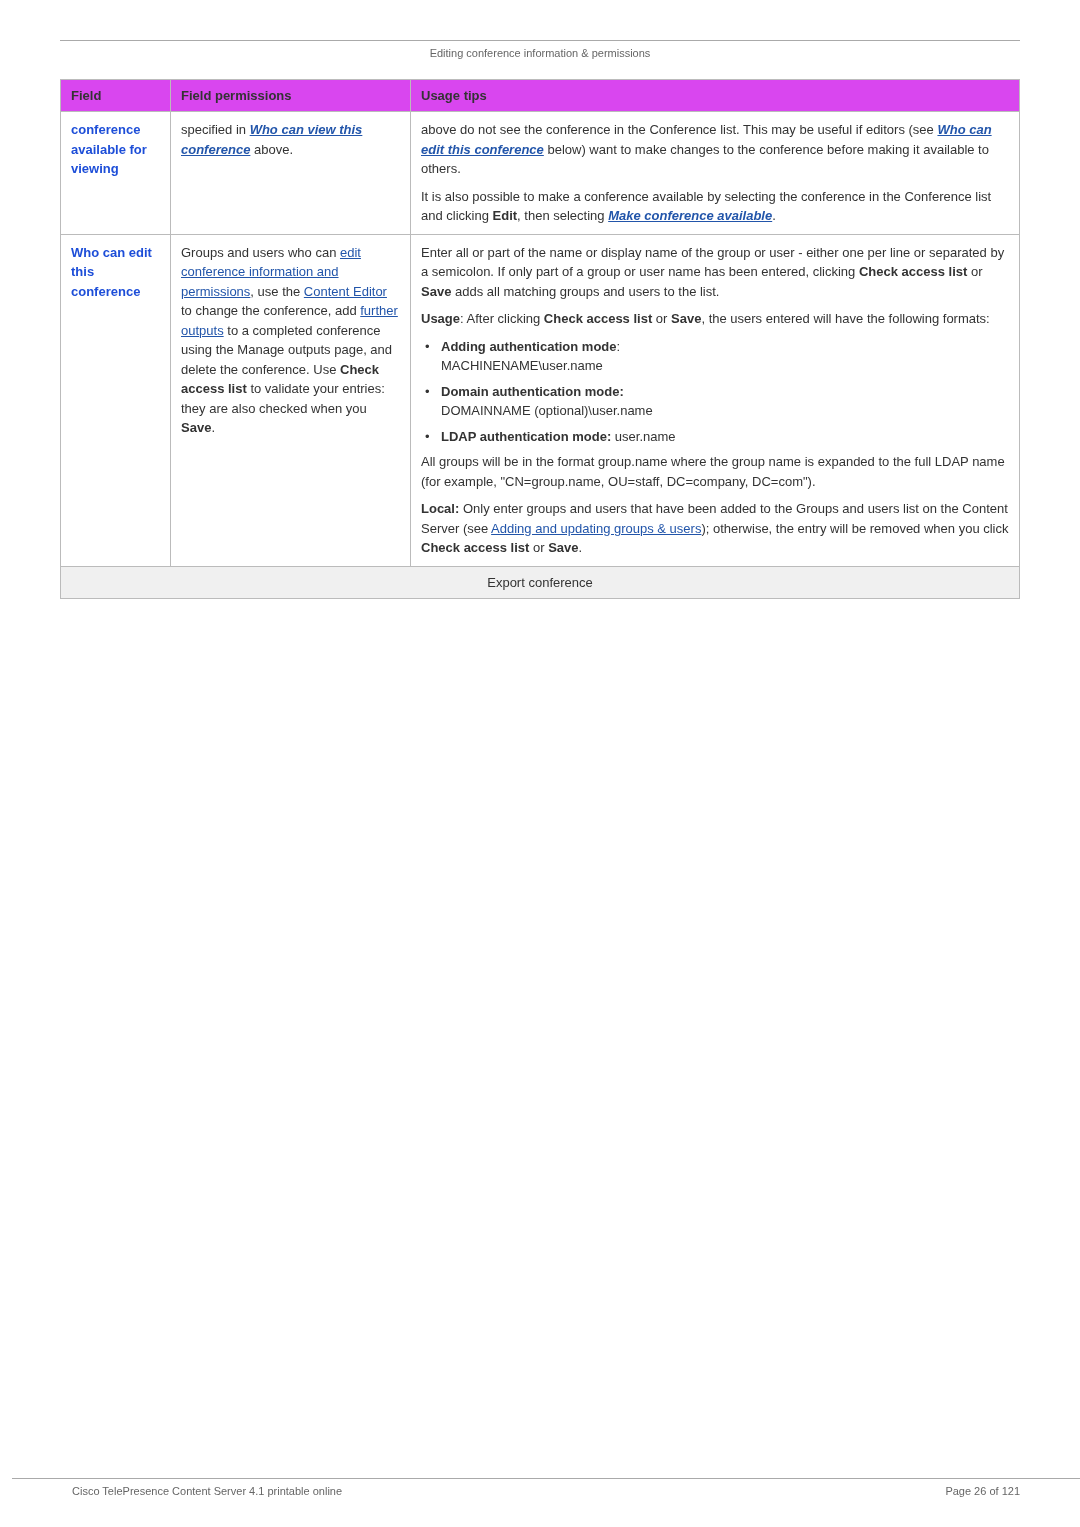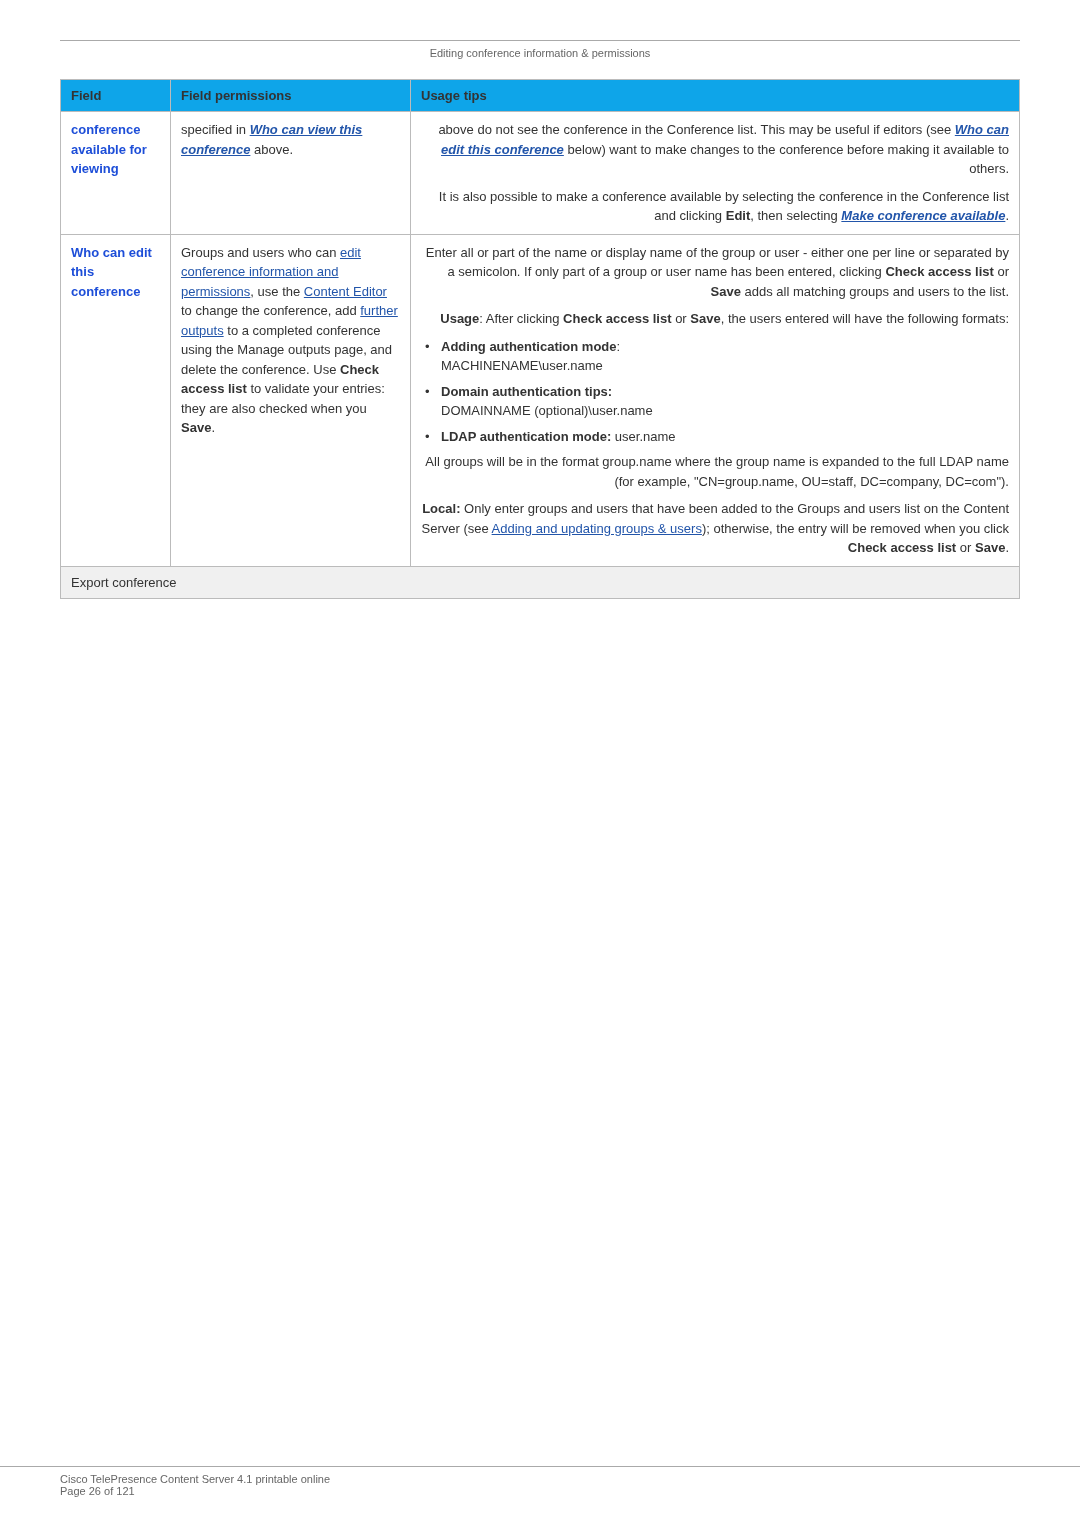--- a/index.html
+++ b/index.html
@@ -27,21 +27,21 @@
     }
 
     table {
       width: 100%;
       border-collapse: collapse;
       border: 1px solid #bbb;
       margin-bottom: 0;
     }
 
     thead tr {
-      background-color: #0ea5e9;
+      background-color: #d946ef;
     }
 
     thead th {
       padding: 8px 10px;
       text-align: left;
       font-weight: bold;
       font-size: 13px;
       border: 1px solid #bbb;
     }
 
@@ -81,20 +81,21 @@
       font-weight: bold;
       font-style: italic;
       text-decoration: underline;
     }
 
     .section-header-row td {
       background-color: #f0f0f0;
       padding: 6px 10px;
       font-size: 13px;
       border: 1px solid #bbb;
+      text-align: center;
     }
 
     .see-row td {
       padding: 8px 10px;
       border: 1px solid #bbb;
       font-size: 13px;
     }
 
     ul {
       list-style: none;
@@ -112,35 +113,33 @@
     ul li::before {
       content: "•";
       position: absolute;
       left: 4px;
       color: #333;
     }
 
     .footer {
       position: absolute;
       bottom: 30px;
-      left: 0;
+      left: 12px;
       right: 0;
       display: flex;
       justify-content: space-between;
       padding: 0 60px;
       font-size: 11px;
       color: #666;
       border-top: 1px solid #aaa;
       padding-top: 6px;
-      flex-direction: column;
     }
 
     p {
       margin-bottom: 8px;
-      text-align: right;
     }
 
     p:last-child {
       margin-bottom: 0;
     }
   </style>
 </head>
 <body>
 
 <div class="page-container">
@@ -180,21 +179,21 @@
           Who can edit this conference
         </td>
         <td class="desc-col">
           Groups and users who can <a>edit conference information and permissions</a>, use the <a>Content Editor</a> to change the conference, add <a>further outputs</a> to a completed conference using the Manage outputs page, and delete the conference. Use <span class="bold">Check access list</span> to validate your entries: they are also checked when you <span class="bold">Save</span>.
         </td>
         <td class="usage-col">
           <p>Enter all or part of the name or display name of the group or user - either one per line or separated by a semicolon. If only part of a group or user name has been entered, clicking <span class="bold">Check access list</span> or <span class="bold">Save</span> adds all matching groups and users to the list.</p>
           <p><span class="bold">Usage</span>: After clicking <span class="bold">Check access list</span> or <span class="bold">Save</span>, the users entered will have the following formats:</p>
           <ul>
             <li><span class="bold">Adding authentication mode</span>:<br>MACHINENAME\user.name</li>
-            <li><span class="bold">Domain authentication tips:</span><br>DOMAINNAME (optional)\user.name</li>
+            <li><span class="bold">Domain authentication mode:</span><br>DOMAINNAME (optional)\user.name</li>
             <li><span class="bold">LDAP authentication mode:</span> user.name</li>
           </ul>
           <p>All groups will be in the format group.name where the group name is expanded to the full LDAP name (for example, "CN=group.name, OU=staff, DC=company, DC=com").</p>
           <p><span class="bold">Local:</span> Only enter groups and users that have been added to the Groups and users list on the Content Server (see <a>Adding and updating groups &amp; users</a>); otherwise, the entry will be removed when you click <span class="bold">Check access list</span> or <span class="bold">Save</span>.</p>
         </td>
       </tr>
 
       <tr class="section-header-row">
         <td colspan="3">Export conference</td>
       </tr>

